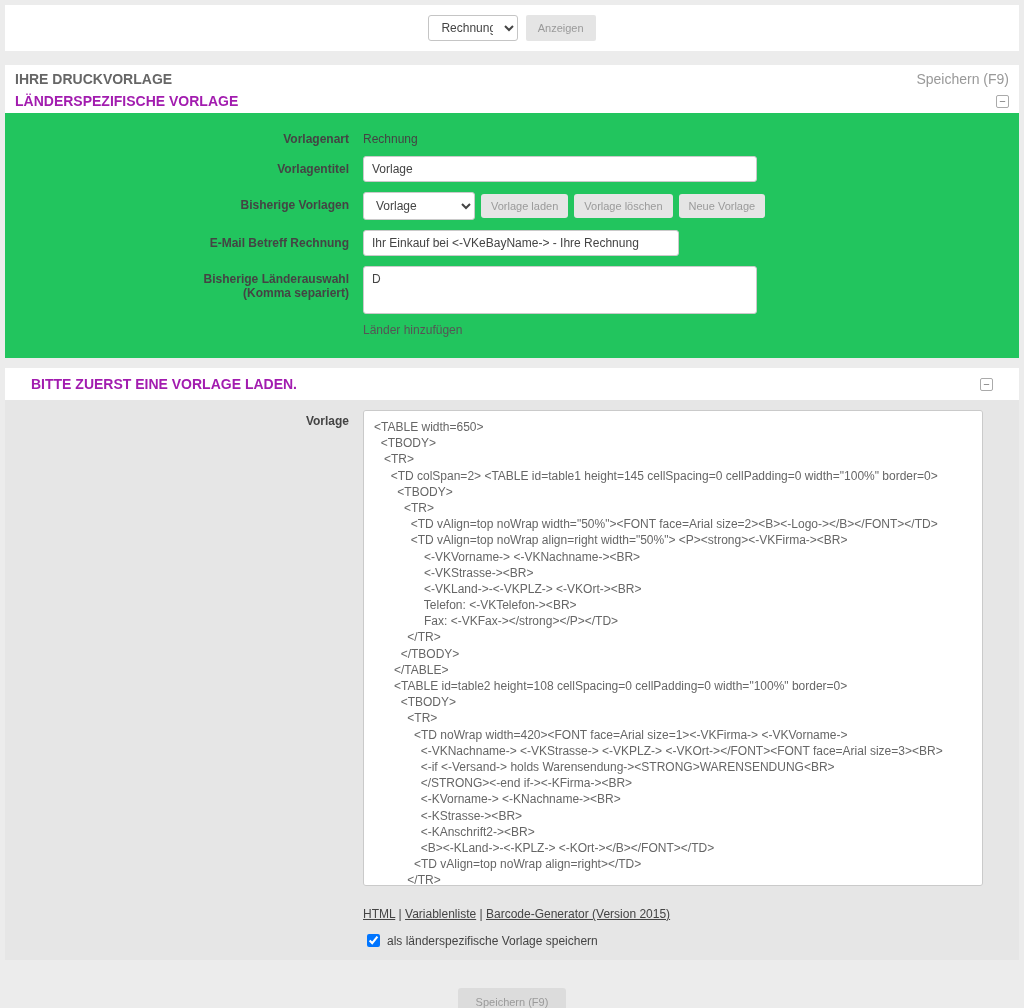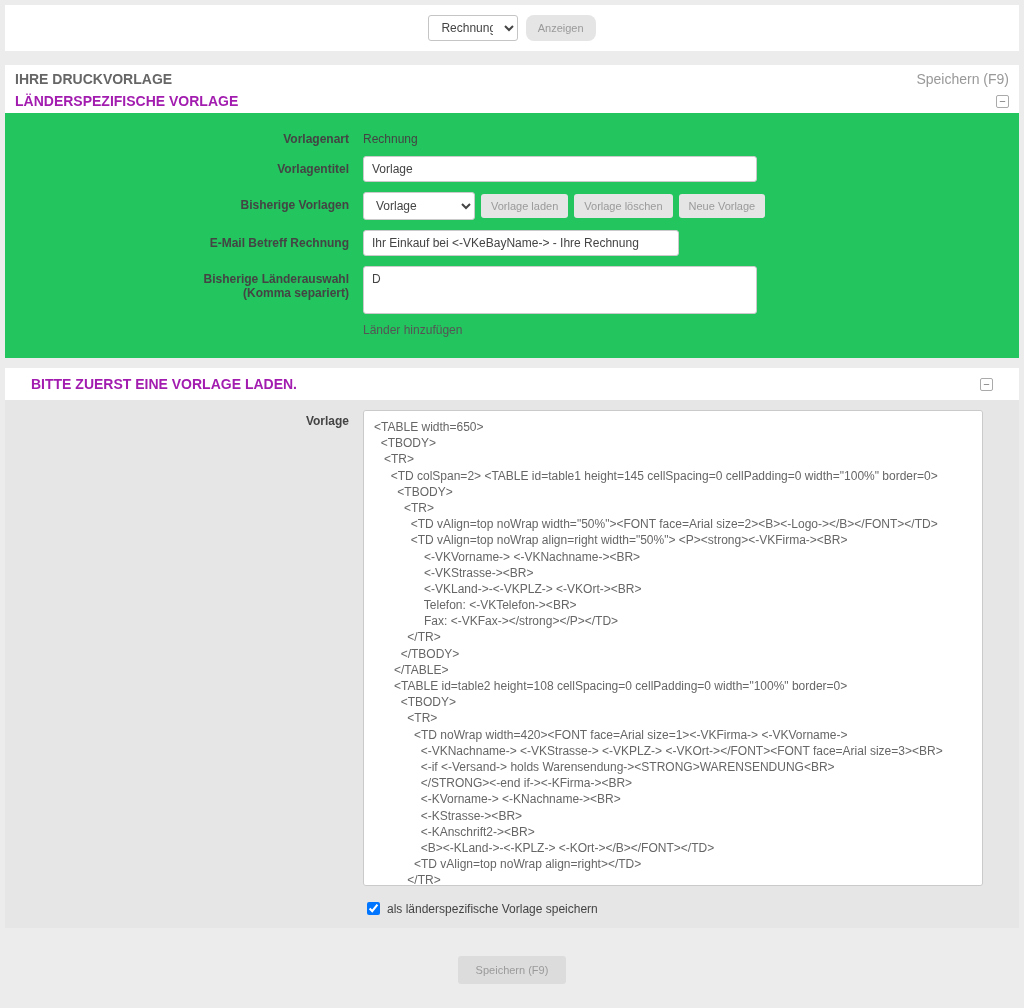--- a/index.html
+++ b/index.html
@@ -36,21 +36,21 @@
     height: 26px;
     background: #fff;
     color: #444;
   }
   .top-bar button {
     font-size: 11px;
     padding: 5px 12px;
     background: #e5e5e5;
     color: #9a9a9a;
     border: none;
-    border-radius: 8px;
+    border-radius: 2px;
     cursor: pointer;
     margin-left: 4px;
     height: 26px;
   }
   .section-header {
     display: flex;
     justify-content: space-between;
     align-items: center;
     padding: 6px 10px 2px 10px;
     background: #fff;
@@ -319,20 +319,27 @@
               &lt;-if &lt;-Versand-&gt; holds Warensendung-&gt;&lt;STRONG&gt;WARENSENDUNG&lt;BR&gt;
               &lt;/STRONG&gt;&lt;-end if-&gt;&lt;-KFirma-&gt;&lt;BR&gt;
               &lt;-KVorname-&gt; &lt;-KNachname-&gt;&lt;BR&gt;
               &lt;-KStrasse-&gt;&lt;BR&gt;
               &lt;-KAnschrift2-&gt;&lt;BR&gt;
               &lt;B&gt;&lt;-KLand-&gt;-&lt;-KPLZ-&gt; &lt;-KOrt-&gt;&lt;/B&gt;&lt;/FONT&gt;&lt;/TD&gt;
             &lt;TD vAlign=top noWrap align=right&gt;&lt;/TD&gt;
           &lt;/TR&gt;
         &lt;/TBODY&gt;</textarea>
 
+          <div class="links-row">
+            <a>HTML</a>
+            <span> | </span>
+            <a>Variablenliste</a>
+            <span> | </span>
+            <a>Barcode-Generator (Version 2015)</a>
+          </div>
 
           <div class="checkbox-row">
             <input type="checkbox" checked="" style="">
             <span>als länderspezifische Vorlage speichern</span>
           </div>
         </div>
       </div>
     </div>
   </div>
 

